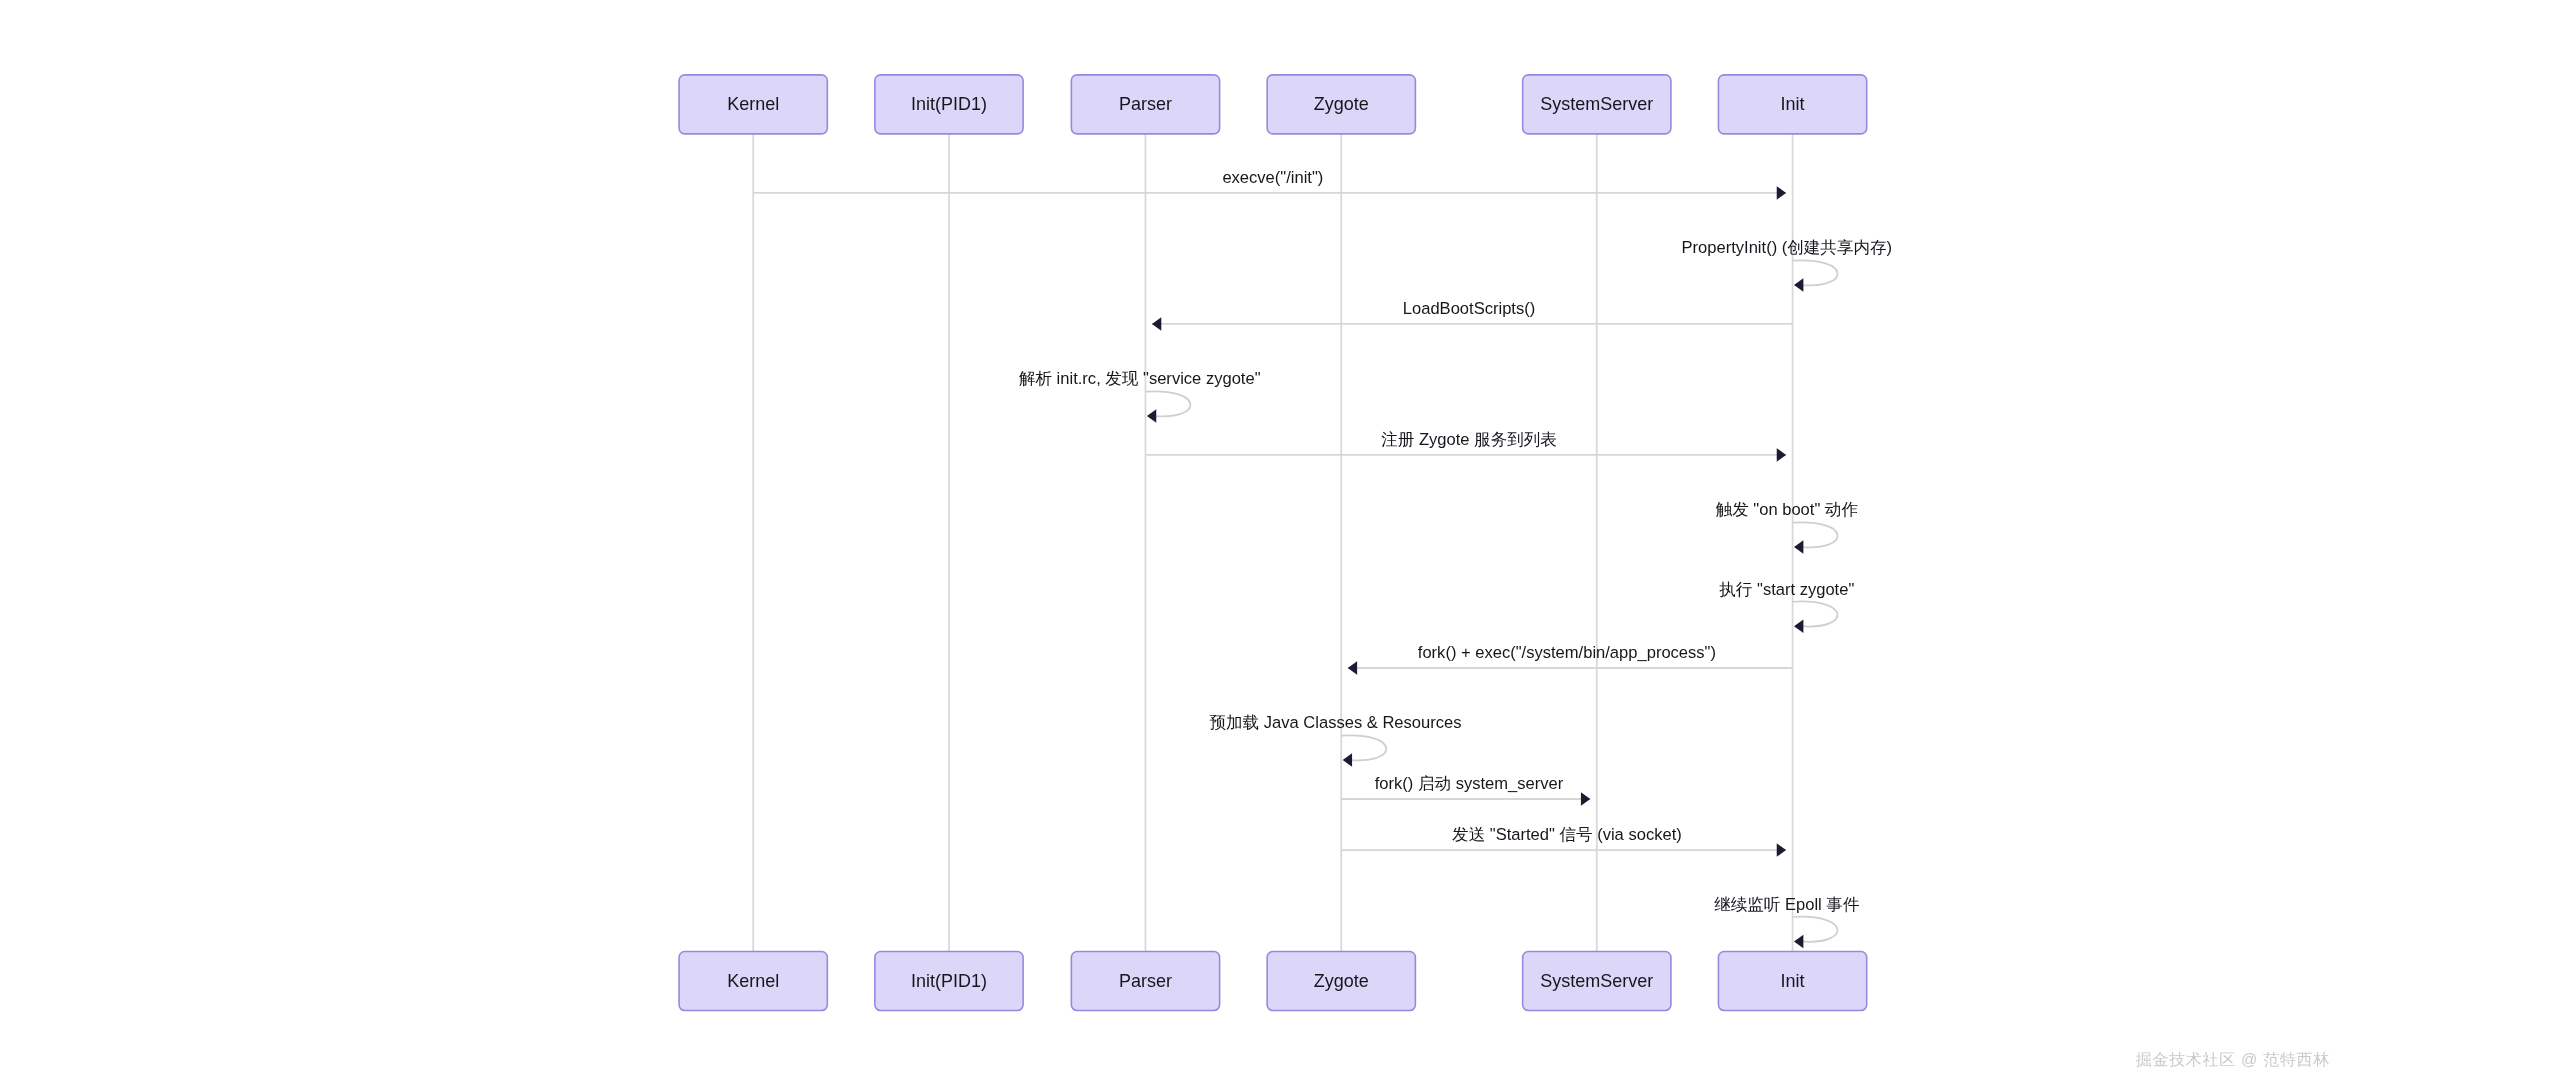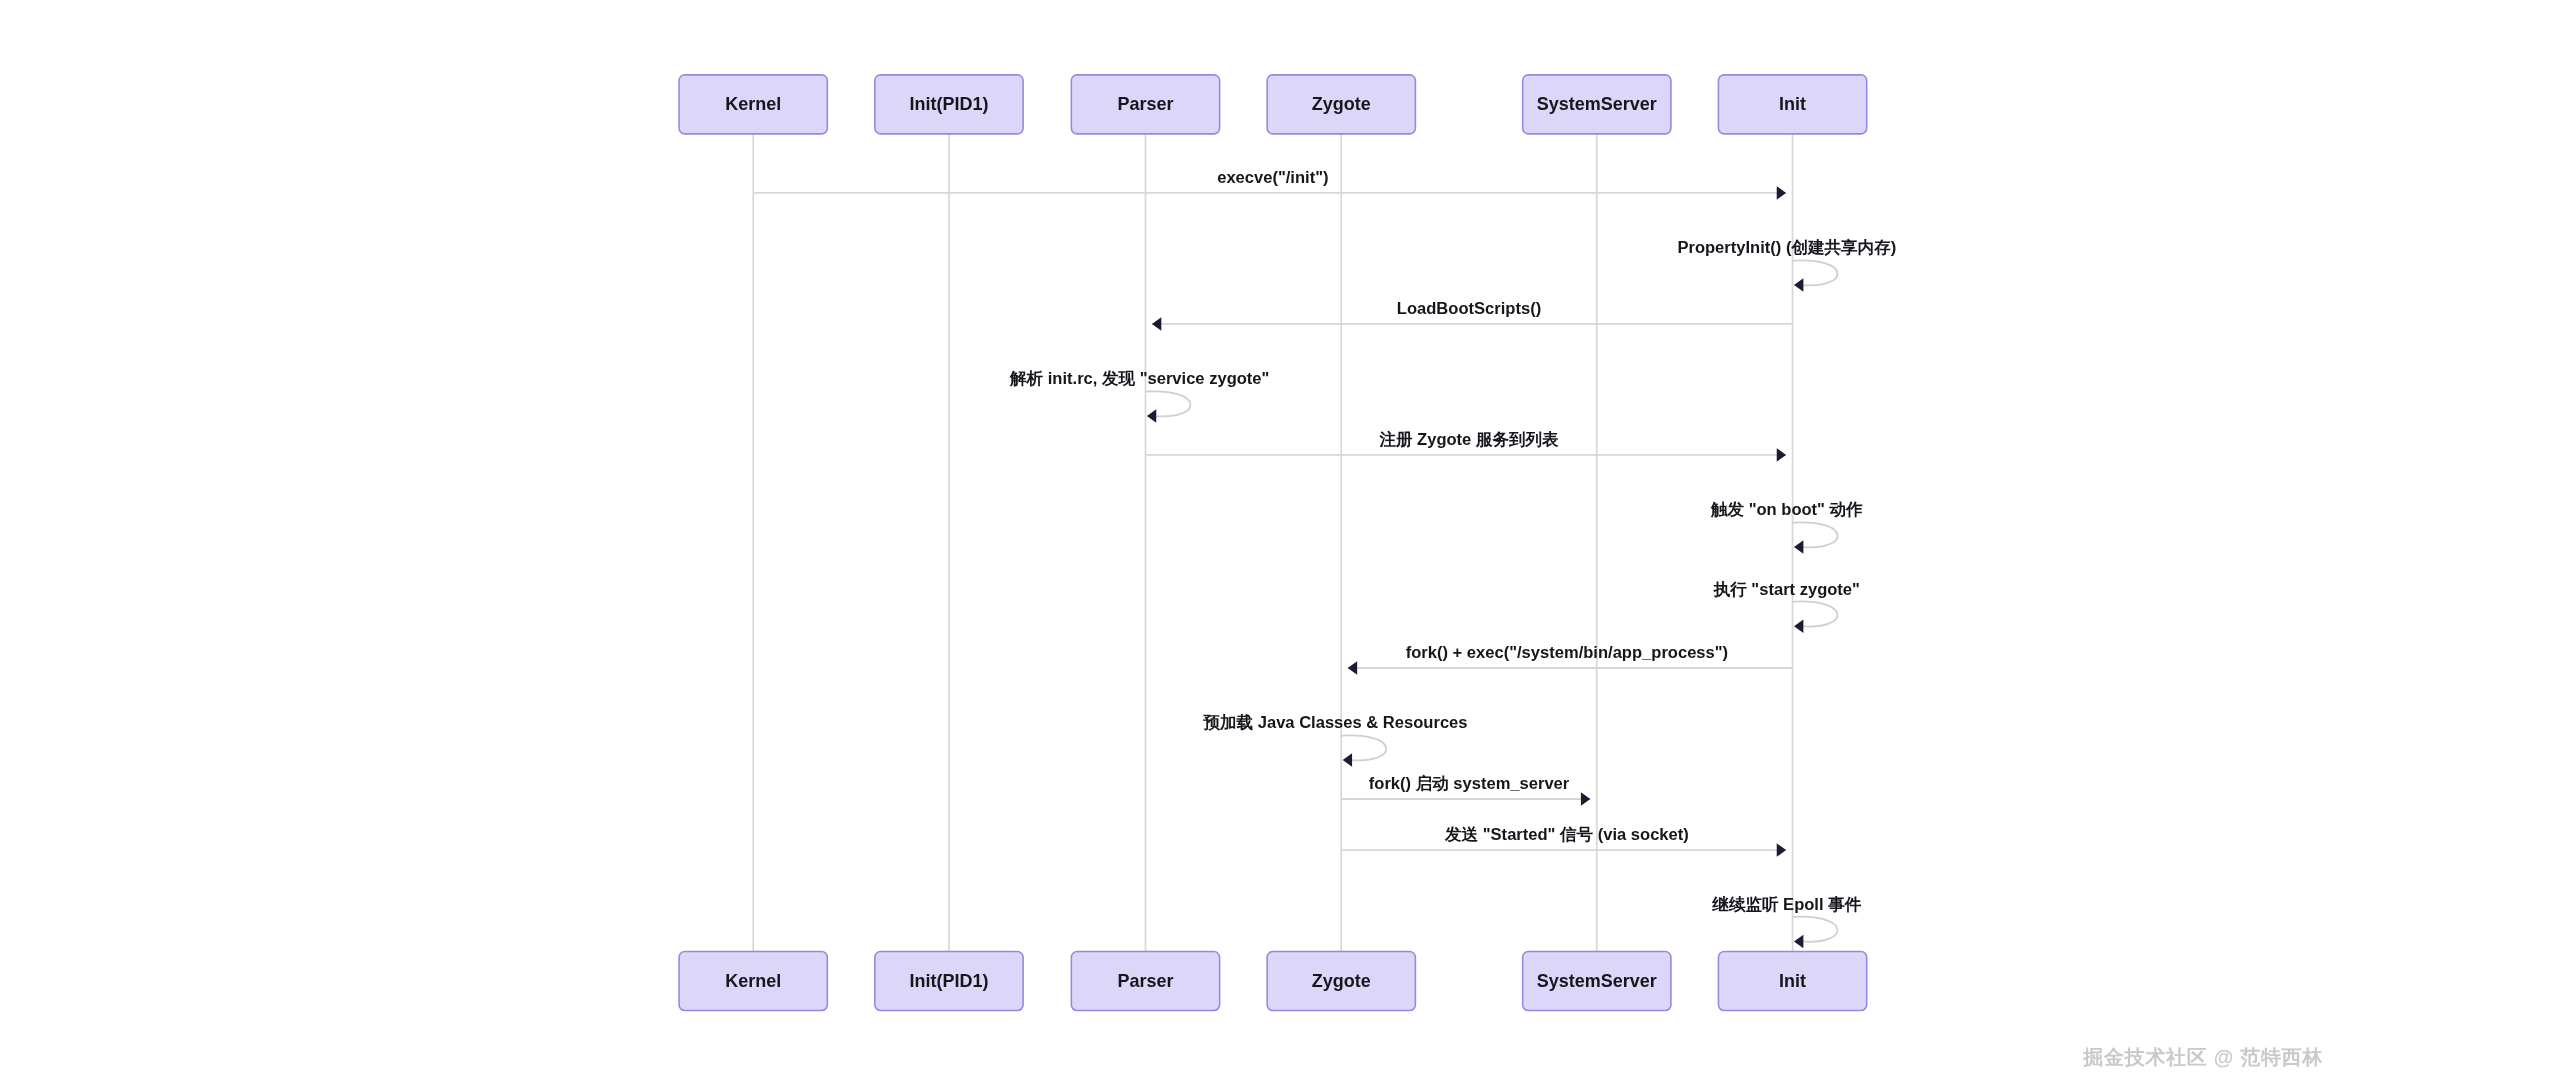--- a/index.html
+++ b/index.html
@@ -13,21 +13,20 @@
     font-family: "Liberation Sans", "DejaVu Sans", sans-serif;
     overflow: hidden;
     position: relative;
   }
   #diagram-root {
     position: absolute;
     left: 0;
     top: 0;
     width: 2353px;
     height: 1084px;
-    font-weight: bold;
   }
   .seq-svg {
     position: absolute;
     left: 0;
     top: 0;
     width: 2576px;
     height: 1084px;
     display: block;
   }
   .actor-box {
@@ -59,24 +58,24 @@
   .msg-label {
     font-family: "Liberation Sans", "DejaVu Sans", sans-serif;
     font-size: 23px;
     fill: #16161d;
     text-anchor: middle;
     dominant-baseline: alphabetic;
   }
   .arrow-head { fill: #1d1b33; }
   .watermark {
     position: absolute;
-    right: 30px;
+    right: 23px;
     bottom: 13px;
     font-family: "Liberation Sans", "DejaVu Sans", sans-serif;
-    font-size: 20px;
+    font-size: 16px;
     color: #c9c9c9;
     letter-spacing: 0.7px;
     white-space: nowrap;
   }
 </style>
 </head>
 <body>
 
 <div id="diagram-root">
   <svg class="seq-svg" id="seq-svg" viewBox="0 0 3578 1506" xmlns="http://www.w3.org/2000/svg">

